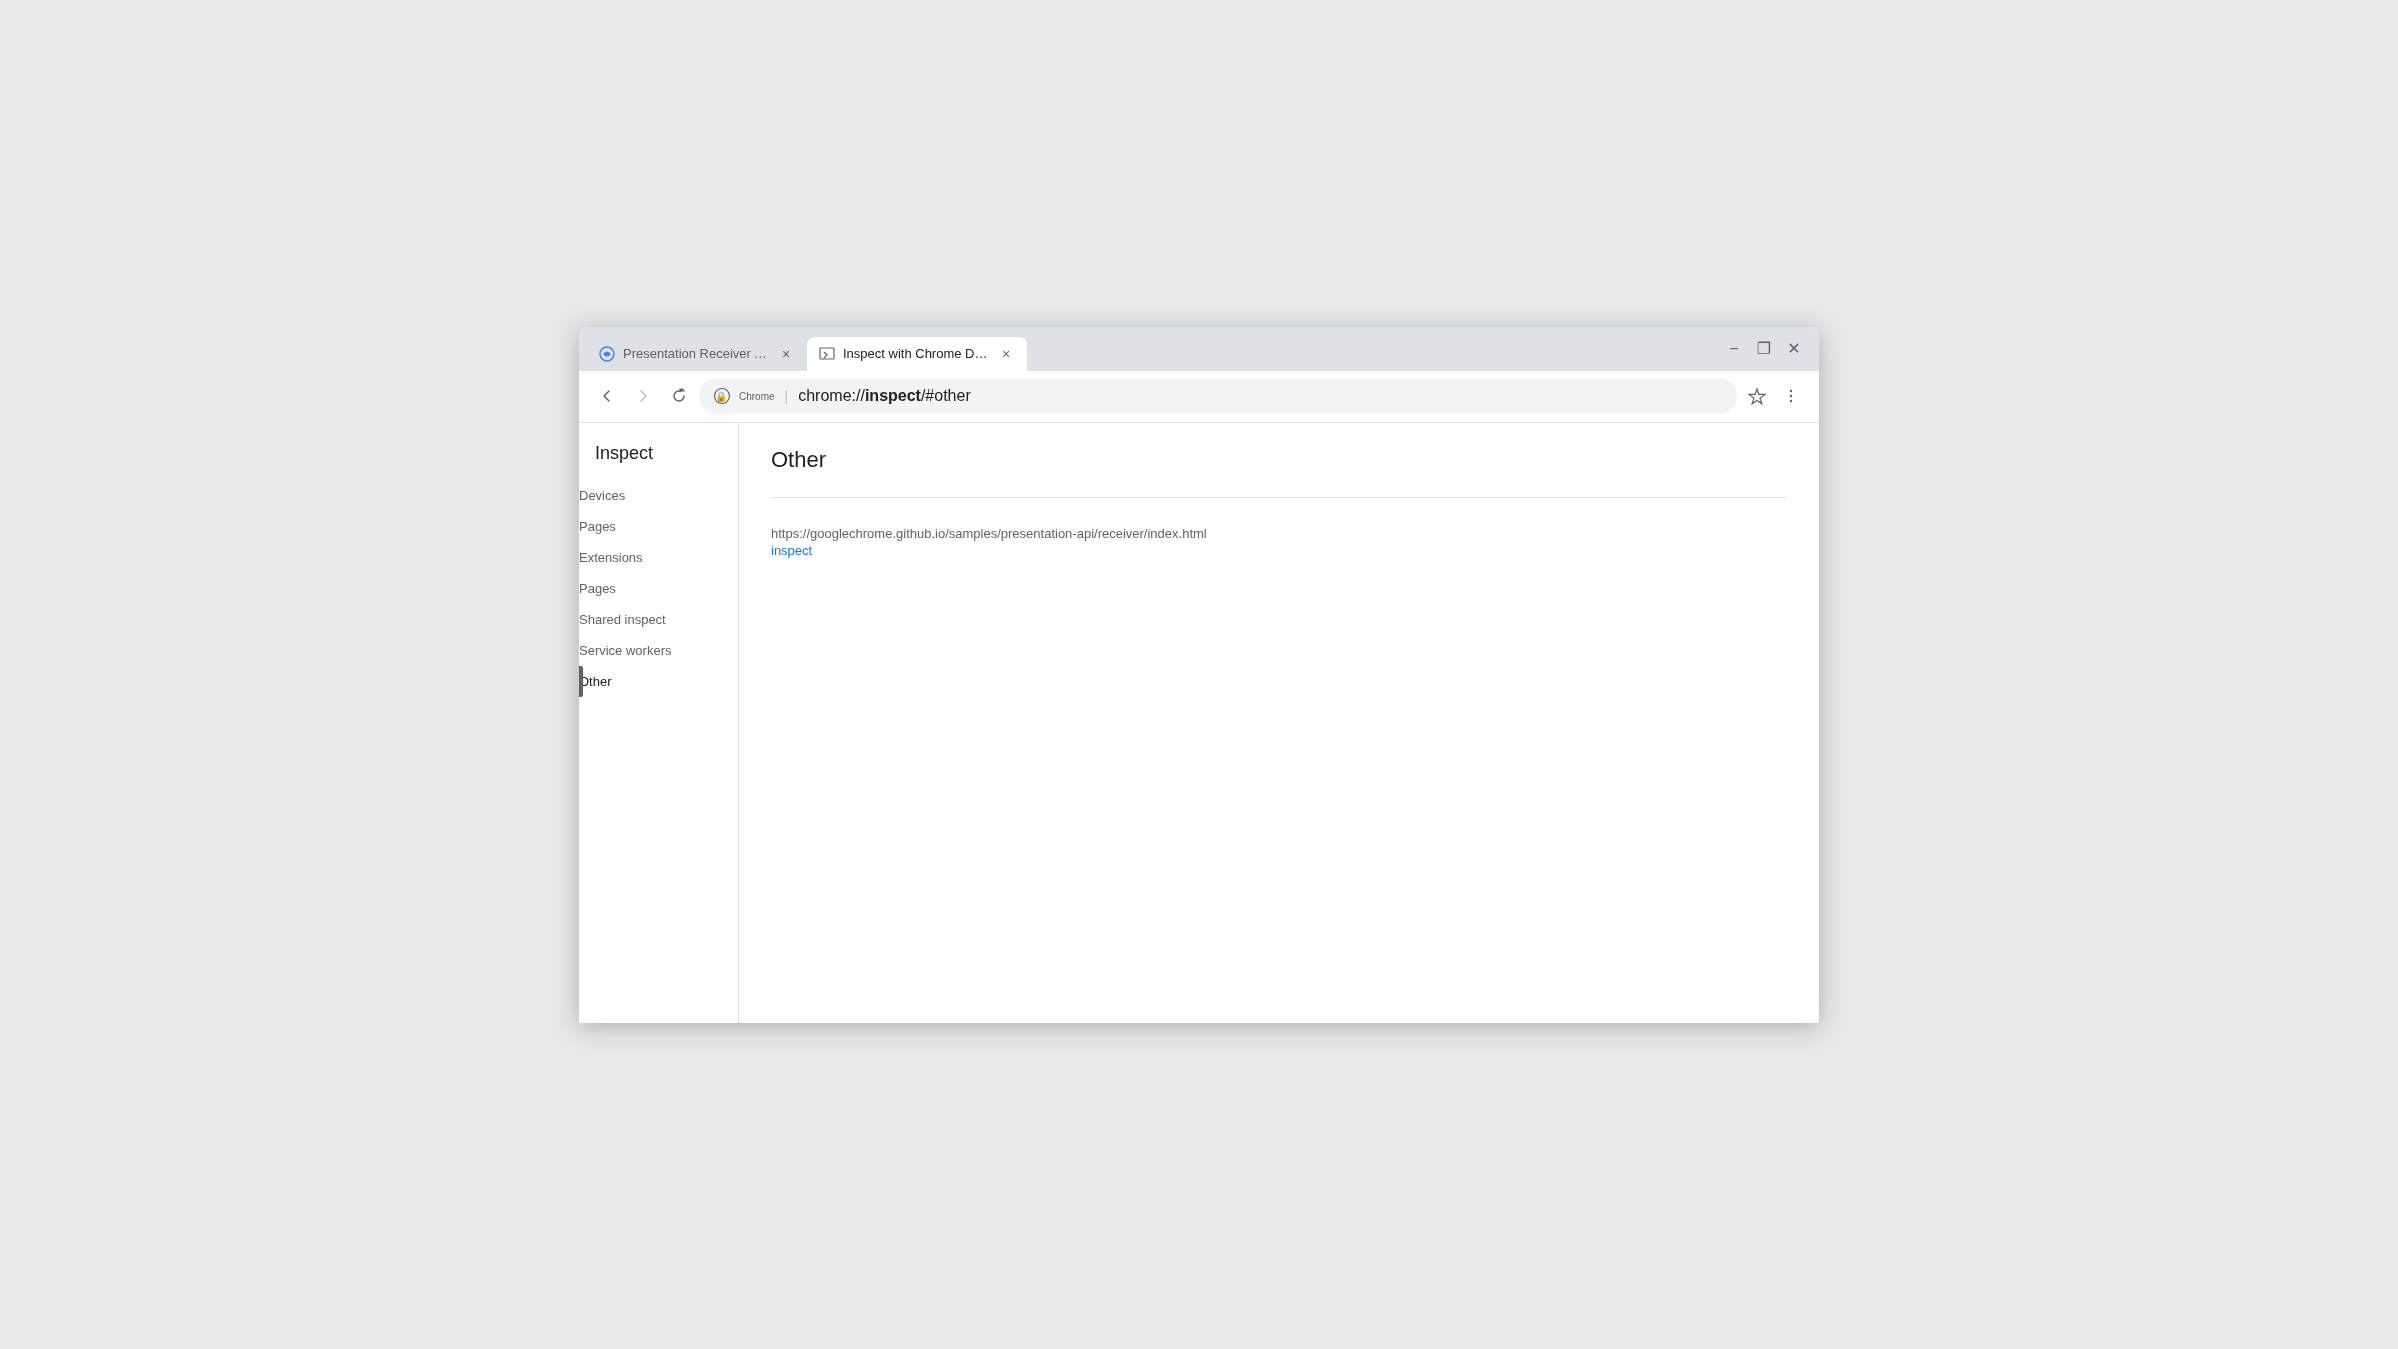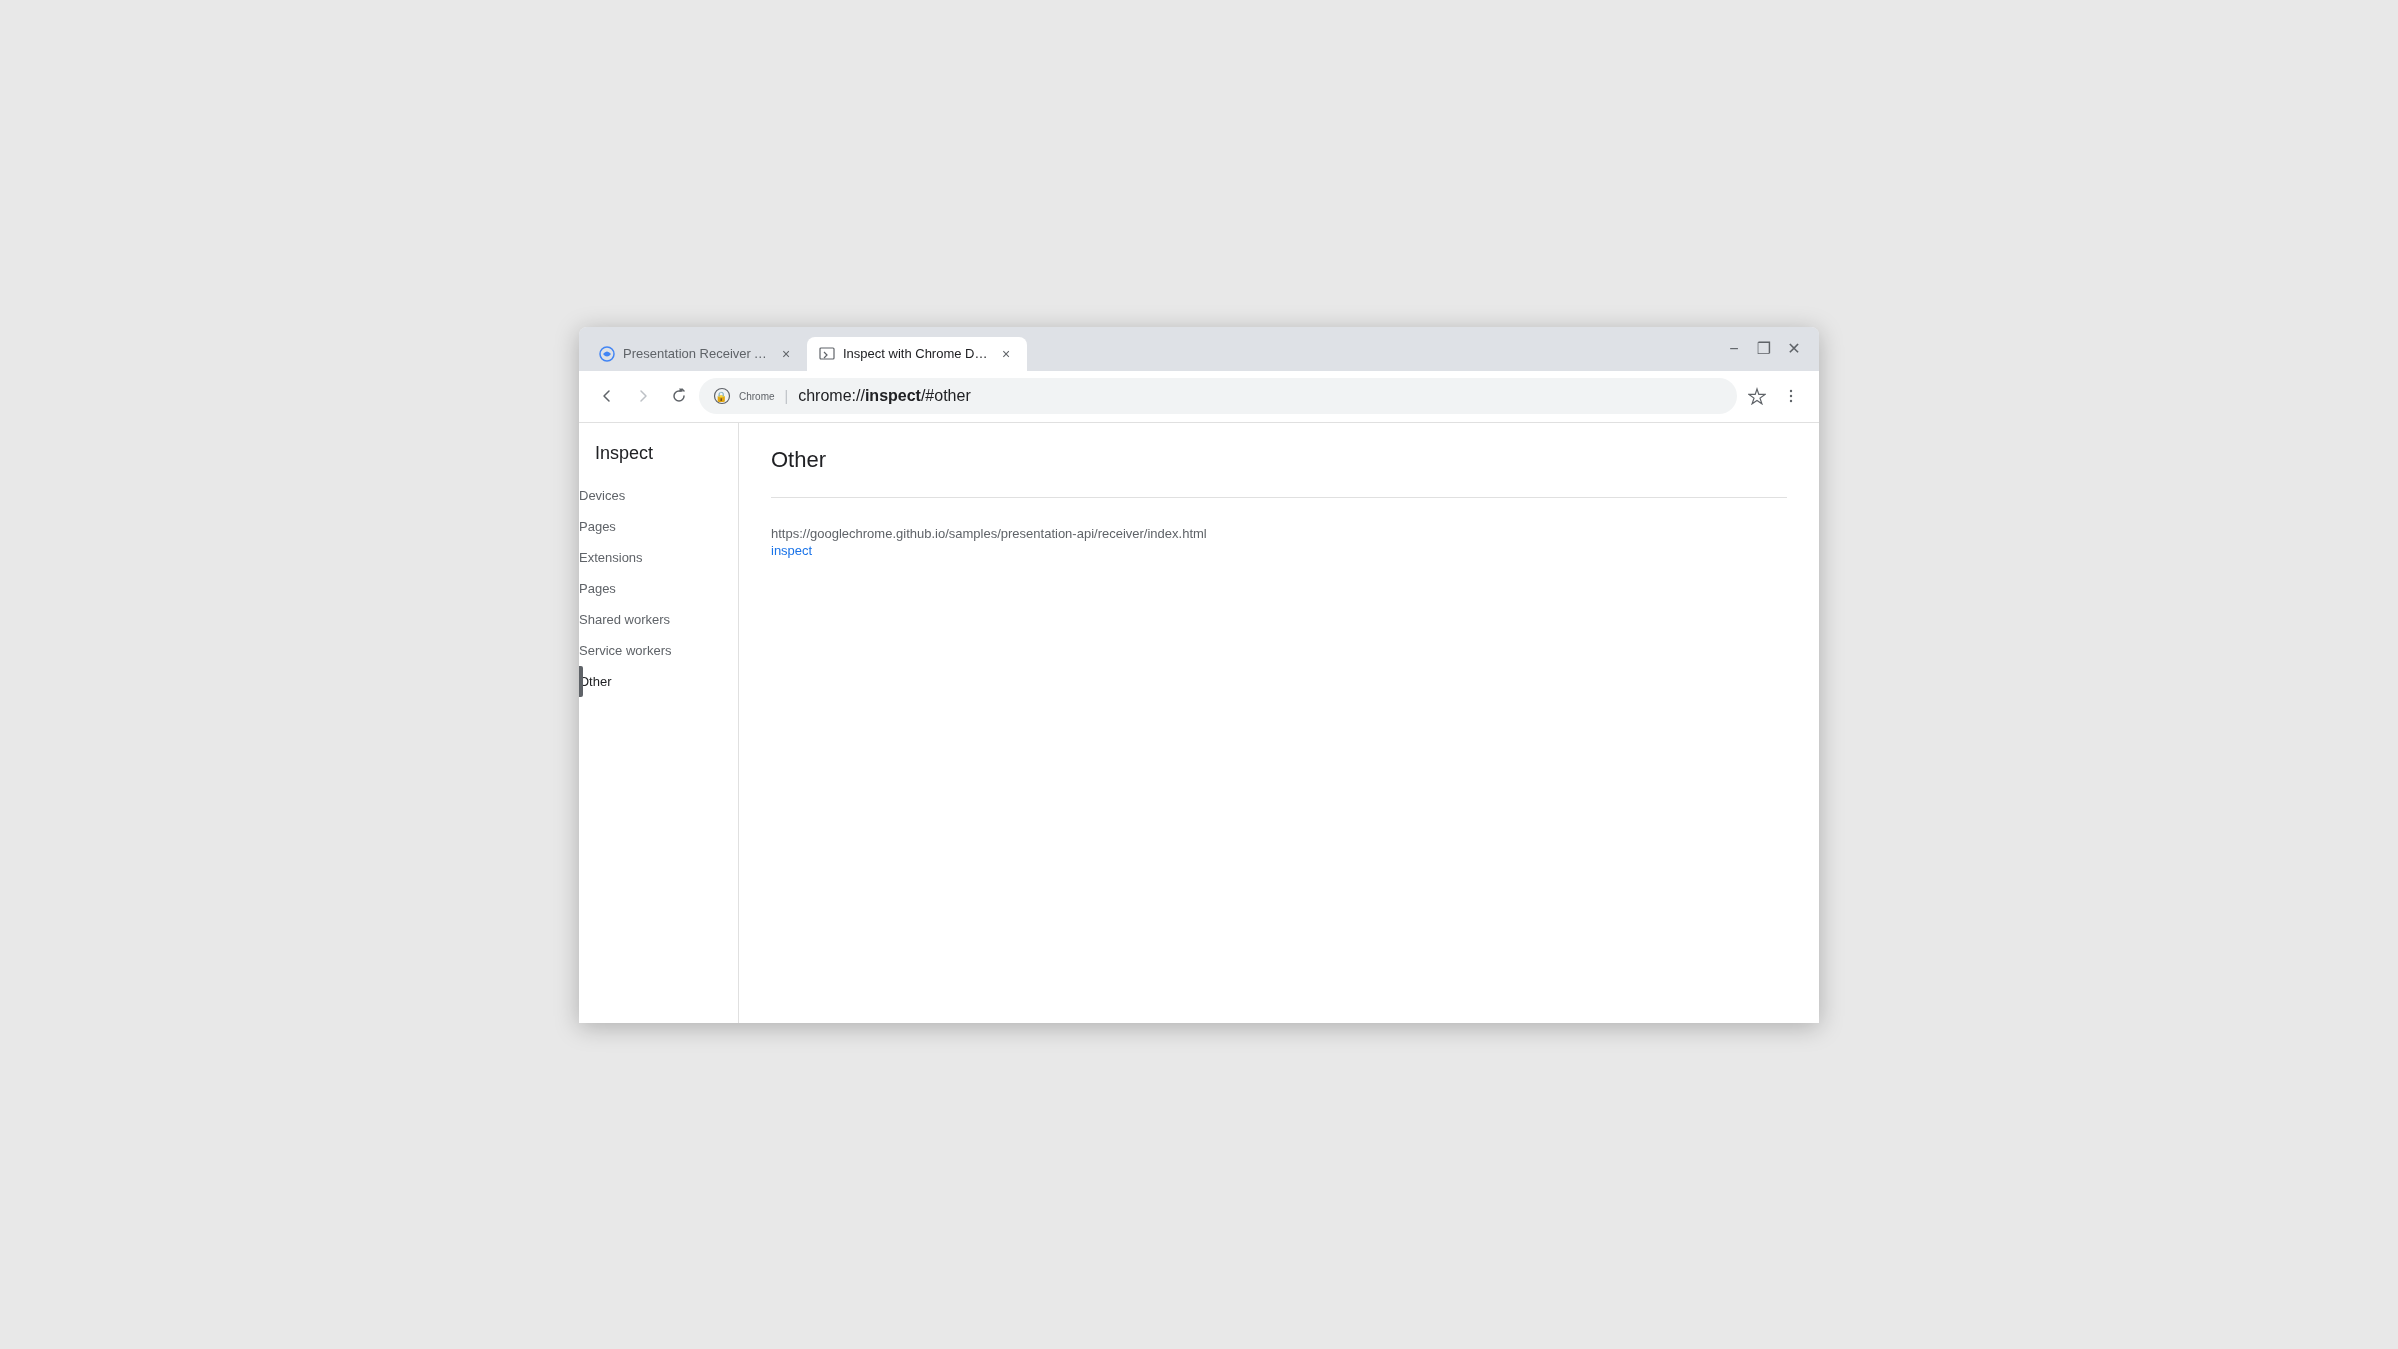--- a/index.html
+++ b/index.html
@@ -336,21 +336,21 @@
       <div class="sidebar-item">
         <span>Pages</span>
       </div>
       <div class="sidebar-item">
         <span>Extensions</span>
       </div>
       <div class="sidebar-item">
         <span>Pages</span>
       </div>
       <div class="sidebar-item">
-        <span>Shared workers</span>
+        <span>Shared inspect</span>
       </div>
       <div class="sidebar-item">
         <span>Service workers</span>
       </div>
       <div class="sidebar-item active">
         <span>Other</span>
       </div>
     </div>
 
     <div class="main-content">

